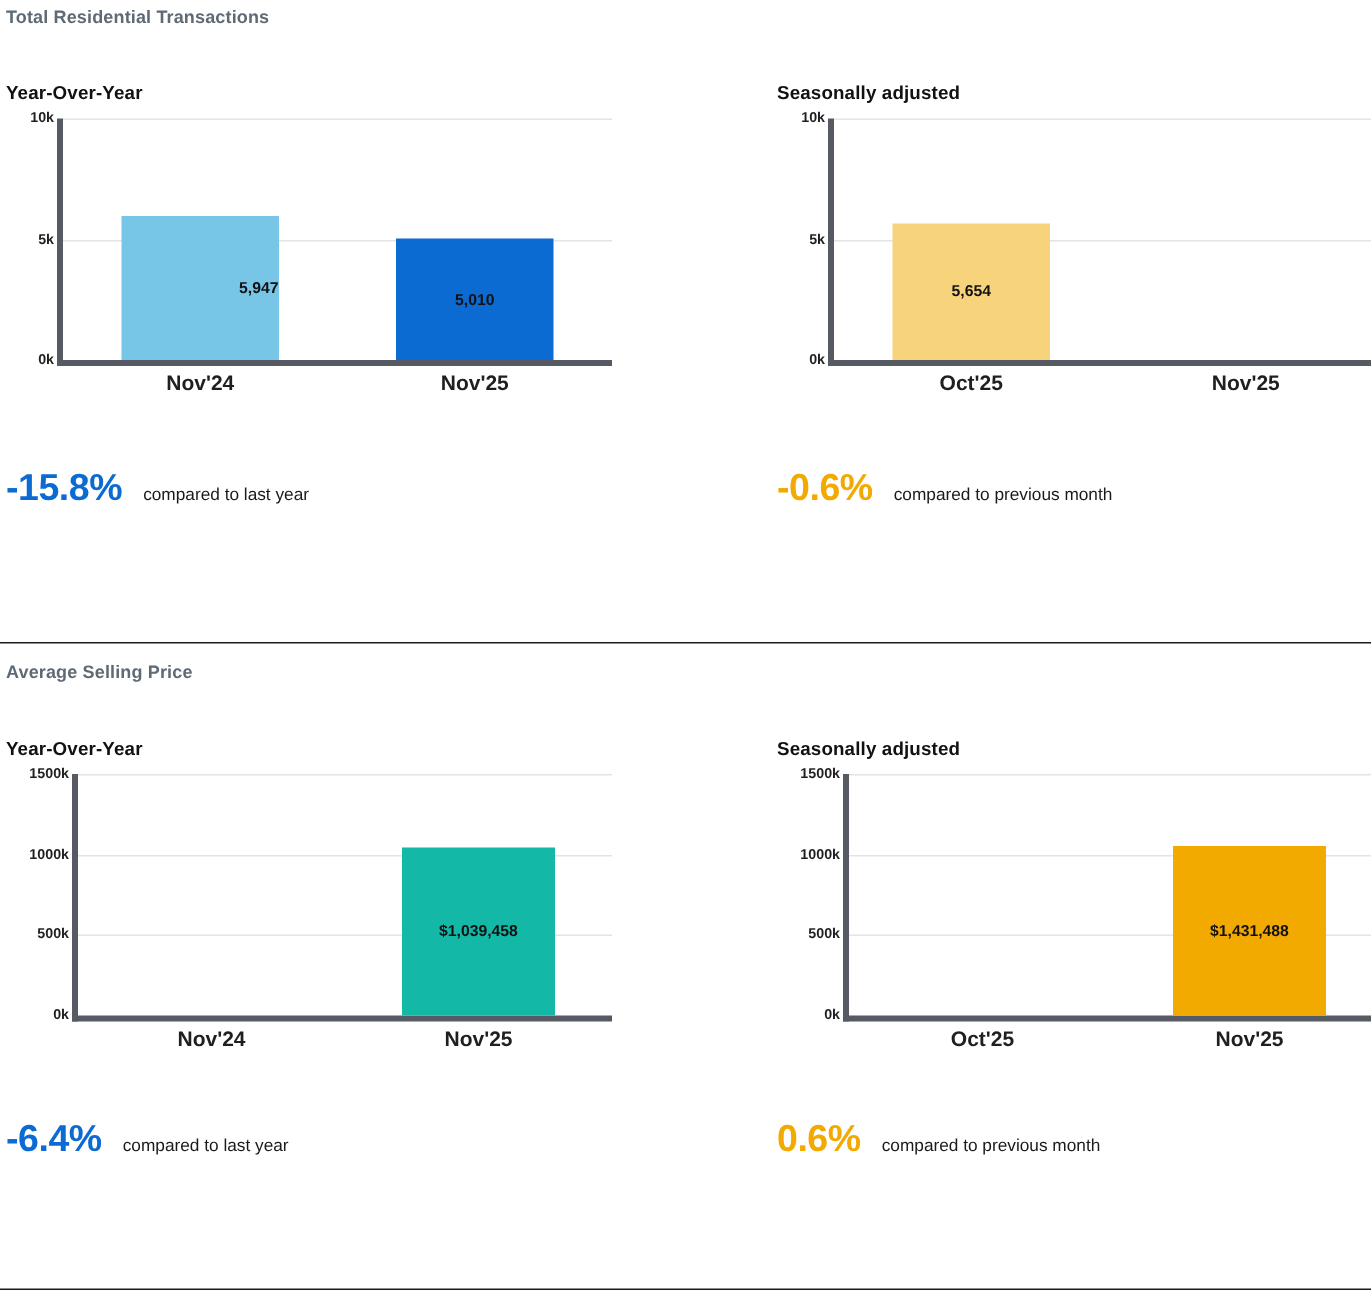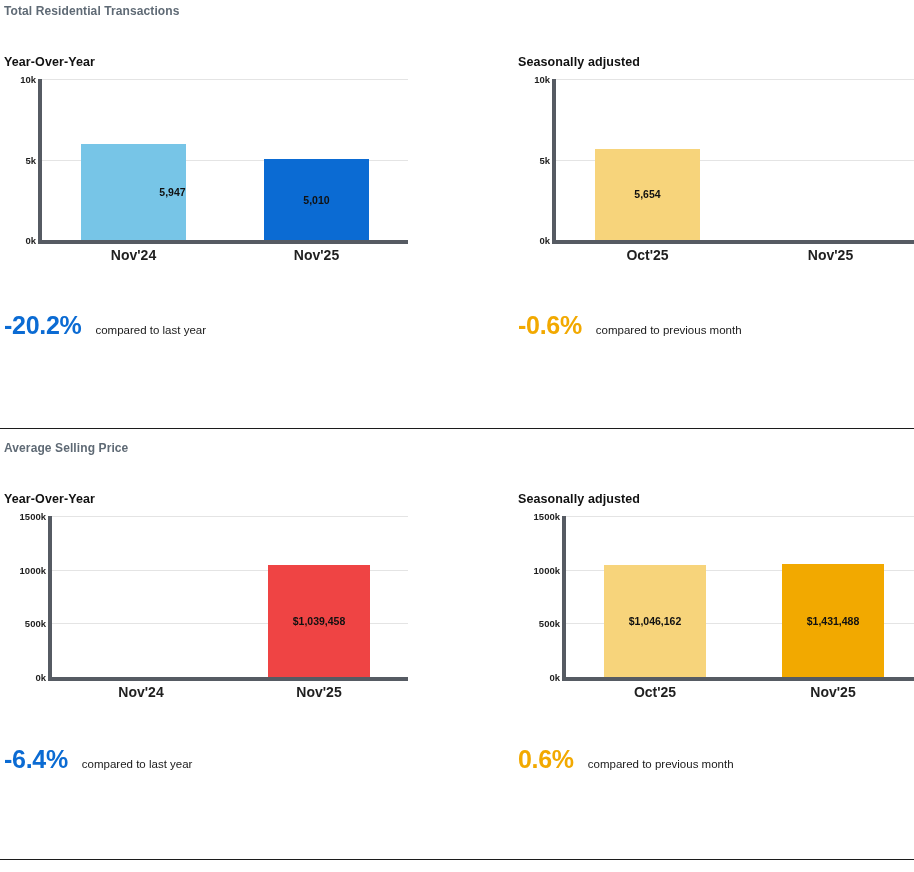--- a/index.html
+++ b/index.html
@@ -142,21 +142,21 @@
               </div>
               <div class="xtick" style="left: 25%;">Nov'24</div>
               <div class="bar" style="left: 60.75%; width: 28.5%; height: 50.1%; background: rgb(11, 107, 211);">
                 <div class="bar-value" style="top: 50%; transform: translateY(-50%);">5,010</div>
               </div>
               <div class="xtick" style="left: 75%;">Nov'25</div>
             </div>
         </div>
       </div>
       <div class="delta-row" style="left:0px; top:258px;">
-        <span class="delta-pct blue">-20.2%</span>
+        <span class="delta-pct blue">-15.8%</span>
         <span class="delta-label">compared to last year</span>
       </div>
     </div>
 
     <div class="panel" style="left:518px; top:55px;">
       <div class="panel-title">Seasonally adjusted</div>
       <div class="chart">
         <div class="plot">
           <div class="plot-inner">
               <div class="ytick" style="top: 100%;">0k</div>
@@ -190,21 +190,21 @@
         <div class="plot" style="left:44px;">
           <div class="plot-inner">
               <div class="ytick" style="top: 100%;">0k</div>
               <div class="gridline" style="top: 66.6667%;"></div>
               <div class="ytick" style="top: 66.6667%;">500k</div>
               <div class="gridline" style="top: 33.3333%;"></div>
               <div class="ytick" style="top: 33.3333%;">1000k</div>
               <div class="gridline" style="top: 0%;"></div>
               <div class="ytick" style="top: 0%;">1500k</div>
               <div class="xtick" style="left: 25%;">Nov'24</div>
-              <div class="bar" style="left: 60.75%; width: 28.5%; height: 69.2972%; background: #ef4444; margin-top: 20px;">
+              <div class="bar" style="left: 60.75%; width: 28.5%; height: 69.2972%; background: #14b8a6; margin-top: 20px;">
                 <div class="bar-value" style="top: 50%; transform: translateY(-50%);">$1,039,458</div>
               </div>
               <div class="xtick" style="left: 75%;">Nov'25</div>
             </div>
         </div>
       </div>
       <div class="delta-row" style="left:0px; top:255px;">
         <span class="delta-pct blue">-6.4%</span>
         <span class="delta-label">compared to last year</span>
       </div>
@@ -215,23 +215,20 @@
       <div class="chart">
         <div class="plot" style="left:44px;">
           <div class="plot-inner">
               <div class="ytick" style="top: 100%;">0k</div>
               <div class="gridline" style="top: 66.6667%;"></div>
               <div class="ytick" style="top: 66.6667%;">500k</div>
               <div class="gridline" style="top: 33.3333%;"></div>
               <div class="ytick" style="top: 33.3333%;">1000k</div>
               <div class="gridline" style="top: 0%;"></div>
               <div class="ytick" style="top: 0%;">1500k</div>
-              <div class="bar" style="left: 10.75%; width: 28.5%; height: 69.7441%; background: rgb(247, 212, 123);">
-                <div class="bar-value" style="top: 50%; transform: translateY(-50%);">$1,046,162</div>
-              </div>
               <div class="xtick" style="left: 25%;">Oct'25</div>
               <div class="bar" style="left: 60.75%; width: 28.5%; height: 70.1469%; background: rgb(242, 169, 0);">
                 <div class="bar-value" style="top: 50%; transform: translateY(-50%);">$1,431,488</div>
               </div>
               <div class="xtick" style="left: 75%;">Nov'25</div>
             </div>
         </div>
       </div>
       <div class="delta-row" style="left:0px; top:255px;">
         <span class="delta-pct orange">0.6%</span>

